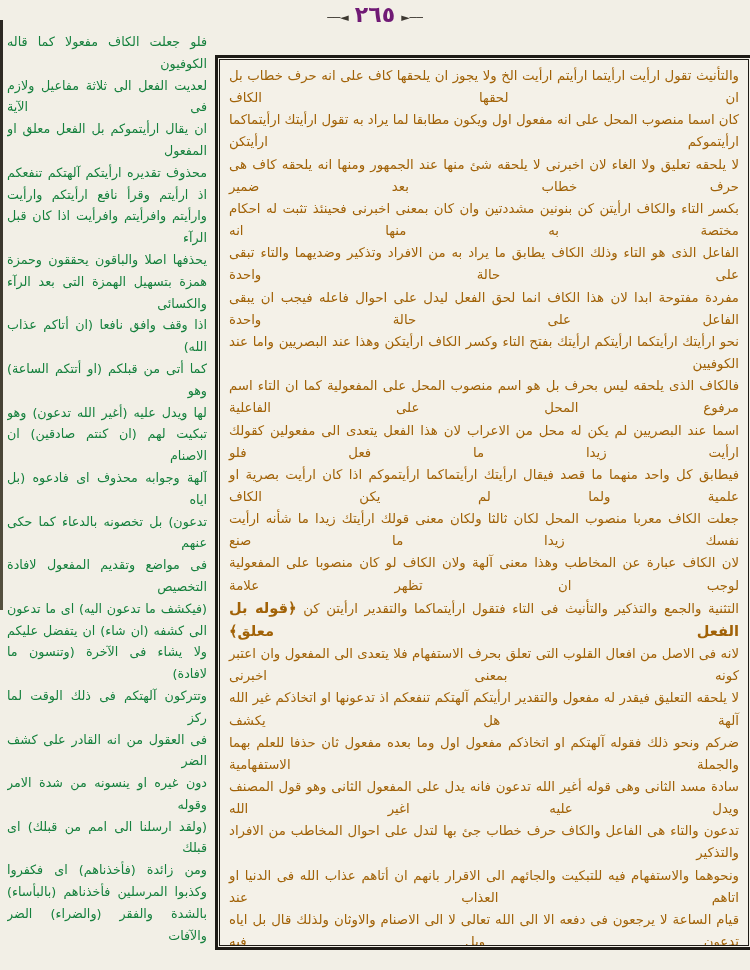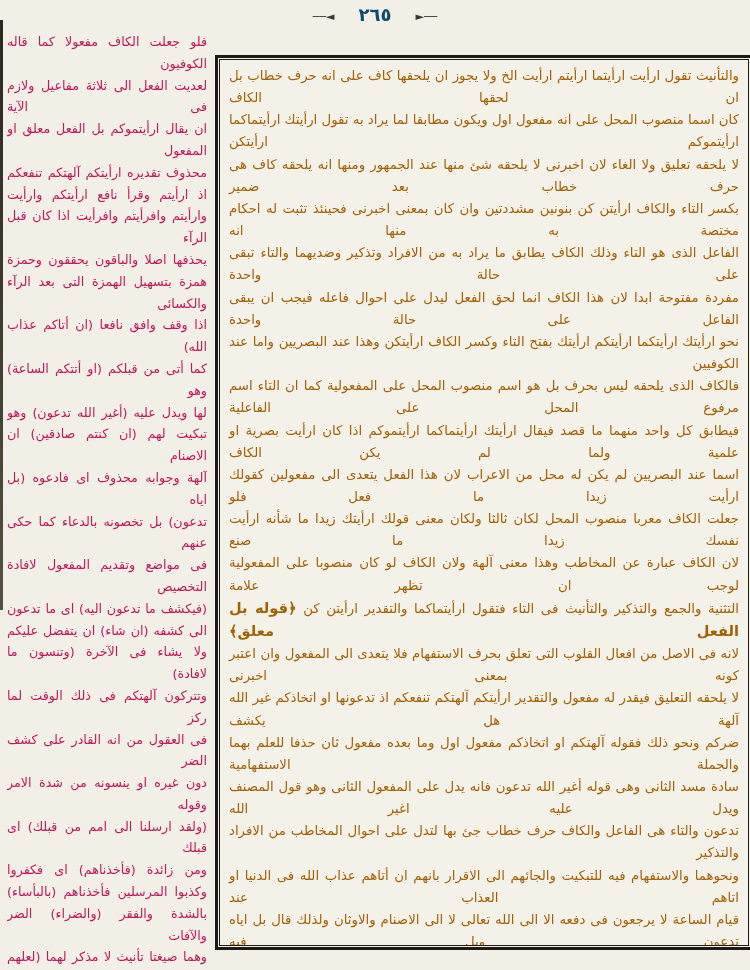--- a/index.html
+++ b/index.html
@@ -12,21 +12,21 @@
     color:#221f1b;
   }
   
   .page-header {
     position:absolute; top:2px; left:0; right:0;
     text-align:center; direction:ltr;
     height:26px; line-height:26px;
     user-select:none;
   }
   .ornament { font-size:11px; color:#3d3831; letter-spacing:-2px; vertical-align:1px; }
-  .page-number { font-weight:bold; font-size:18px; color:#0c4a6e; margin:0 24px; }
+  .page-number { font-weight:bold; font-size:22px; color:#701a75; margin:0 6px; }
 
   
   .scan-edge {
     position:absolute; left:0; top:20px; width:3px; height:590px;
     background:linear-gradient(#2b2722, #55503f);
   }
 
   
   .main-frame {
     position:absolute; top:55px; left:215px; right:-3px; bottom:20px;
@@ -48,21 +48,21 @@
   .qawluhu { font-weight:bold; font-size:14.6px; }
 
   
   .margin-notes {
     position:absolute; top:31px; left:7px; width:200px;
     direction:rtl; overflow:hidden;
   }
   .margin-notes .line {
     font-size:12.7px; line-height:21.8px;
     text-align:justify; text-align-last:justify;
-    color:#be185d;
+    color:#15803d;
   }
 </style>
 </head>
 <body>
 
 <div class="page-header">
   <span class="ornament">──◄</span><span class="page-number">٢٦٥</span><span class="ornament">►──</span>
 </div>
 
 <div class="scan-edge"></div>
@@ -86,36 +86,35 @@
     <div class="line"><span>(فيكشف ما تدعون اليه) اى ما تدعون</span></div>
     <div class="line"><span>الى كشفه (ان شاء) ان يتفضل عليكم</span></div>
     <div class="line"><span>ولا يشاء فى الآخرة (وتنسون ما لافادة)</span></div>
     <div class="line"><span>وتتركون آلهتكم فى ذلك الوقت لما ركز</span></div>
     <div class="line"><span>فى العقول من انه القادر على كشف الضر</span></div>
     <div class="line"><span>دون غيره او ينسونه من شدة الامر وقوله</span></div>
     <div class="line"><span>(ولقد ارسلنا الى امم من قبلك) اى قبلك</span></div>
     <div class="line"><span>ومن زائدة (فأخذناهم) اى فكفروا</span></div>
     <div class="line"><span>وكذبوا المرسلين فأخذناهم (بالبأساء)</span></div>
     <div class="line"><span>بالشدة والفقر (والضراء) الضر والآفات</span></div>
-    <div class="line"><span>وهما صيغتا تأنيث لا مذكر لهما (لعلهم</span></div>
     <div class="line"></div>
   </div>
 
 <div class="main-frame">
   <div class="main-frame-inner main-text">
       <div class="line"><span>والتأنيث تقول ارأيت ارأيتما ارأيتم ارأيت الخ ولا يجوز ان يلحقها كاف على انه حرف خطاب بل ان لحقها الكاف</span></div>
       <div class="line"><span>كان اسما منصوب المحل على انه مفعول اول ويكون مطابقا لما يراد به تقول ارأيتك ارأيتماكما ارأيتموكم ارأيتكن</span></div>
       <div class="line"><span>لا يلحقه تعليق ولا الغاء لان اخبرنى لا يلحقه شئ منها عند الجمهور ومنها انه يلحقه كاف هى حرف خطاب بعد ضمير</span></div>
       <div class="line"><span>بكسر التاء والكاف ارأيتن كن بنونين مشددتين وان كان بمعنى اخبرنى فحينئذ تثبت له احكام مختصة به منها انه</span></div>
       <div class="line"><span>الفاعل الذى هو التاء وذلك الكاف يطابق ما يراد به من الافراد وتذكير وضديهما والتاء تبقى على حالة واحدة</span></div>
       <div class="line"><span>مفردة مفتوحة ابدا لان هذا الكاف انما لحق الفعل ليدل على احوال فاعله فيجب ان يبقى الفاعل على حالة واحدة</span></div>
       <div class="line"><span>نحو ارأيتك ارأيتكما ارأيتكم ارأيتك بفتح التاء وكسر الكاف ارأيتكن وهذا عند البصريين واما عند الكوفيين</span></div>
       <div class="line"><span>فالكاف الذى يلحقه ليس بحرف بل هو اسم منصوب المحل على المفعولية كما ان التاء اسم مرفوع المحل على الفاعلية</span></div>
+      <div class="line"><span>اسما عند البصريين لم يكن له محل من الاعراب لان هذا الفعل يتعدى الى مفعولين كقولك ارأيت زيدا ما فعل فلو</span></div>
       <div class="line"><span>فيطابق كل واحد منهما ما قصد فيقال ارأيتك ارأيتماكما ارأيتموكم اذا كان ارأيت بصرية او علمية ولما لم يكن الكاف</span></div>
-      <div class="line"><span>اسما عند البصريين لم يكن له محل من الاعراب لان هذا الفعل يتعدى الى مفعولين كقولك ارأيت زيدا ما فعل فلو</span></div>
       <div class="line"><span>جعلت الكاف معربا منصوب المحل لكان ثالثا ولكان معنى قولك ارأيتك زيدا ما شأنه ارأيت نفسك زيدا ما صنع</span></div>
       <div class="line"><span>لان الكاف عبارة عن المخاطب وهذا معنى آلهة ولان الكاف لو كان منصوبا على المفعولية لوجب ان تظهر علامة</span></div>
       <div class="line"><span>التثنية والجمع والتذكير والتأنيث فى التاء فتقول ارأيتماكما والتقدير ارأيتن كن </span><span class="qawluhu">﴿قوله بل الفعل معلق﴾</span></div>
       <div class="line"><span>لانه فى الاصل من افعال القلوب التى تعلق بحرف الاستفهام فلا يتعدى الى المفعول وان اعتبر كونه بمعنى اخبرنى</span></div>
       <div class="line"><span>لا يلحقه التعليق فيقدر له مفعول والتقدير ارأيتكم آلهتكم تنفعكم اذ تدعونها او اتخاذكم غير الله آلهة هل يكشف</span></div>
       <div class="line"><span>ضركم ونحو ذلك فقوله آلهتكم او اتخاذكم مفعول اول وما بعده مفعول ثان حذفا للعلم بهما والجملة الاستفهامية</span></div>
       <div class="line"><span>سادة مسد الثانى وهى قوله أغير الله تدعون فانه يدل على المفعول الثانى وهو قول المصنف ويدل عليه اغير الله</span></div>
       <div class="line"><span>تدعون والتاء هى الفاعل والكاف حرف خطاب جئ بها لتدل على احوال المخاطب من الافراد والتذكير</span></div>
       <div class="line"><span>ونحوهما والاستفهام فيه للتبكيت والجائهم الى الاقرار بانهم ان أتاهم عذاب الله فى الدنيا او اتاهم العذاب عند</span></div>
       <div class="line"><span>قيام الساعة لا يرجعون فى دفعه الا الى الله تعالى لا الى الاصنام والاوثان ولذلك قال بل اياه تدعون وبل فيه</span></div>

